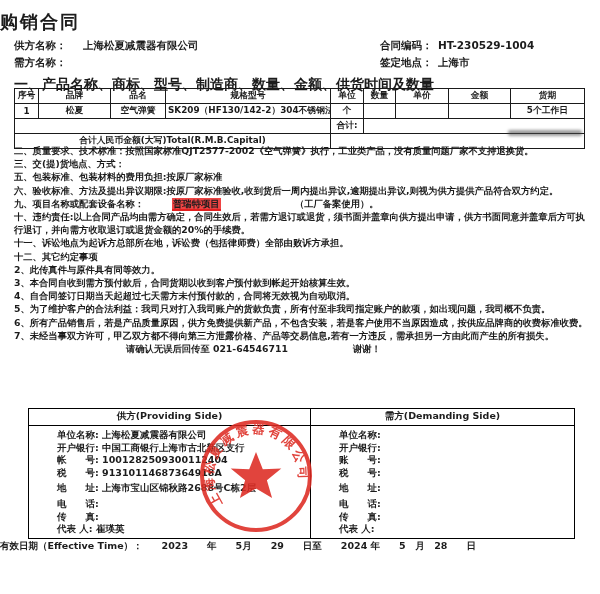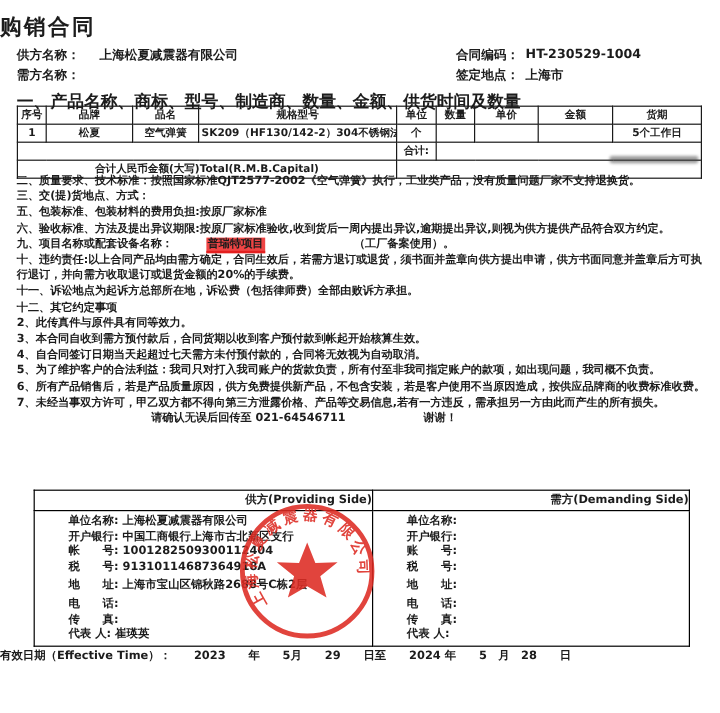--- a/index.html
+++ b/index.html
@@ -20,21 +20,21 @@
           opacity:.55;filter:blur(1.5px);border-radius:2px;}
   
   #clauses{position:absolute;top:144px;left:14px;width:574px;font-size:9.3px;
            line-height:13.2px;font-weight:bold;}
   #clauses .cl{white-space:pre-wrap;}
   .hl{background:#ef4444;border-bottom:2px solid #e31f1f;padding:0 1px;}
   #fax-line{white-space:pre;padding-left:112px;}
   
   #parties{position:absolute;top:408px;left:28px;width:546px;border-collapse:collapse;table-layout:fixed;}
   #parties td{border:1.5px solid #000;font-size:9.5px;font-weight:bold;vertical-align:top;padding:0;}
-  #parties .phead{text-align:right;height:14px;padding:1px 0;margin-top:16px;}
+  #parties .phead{text-align:center;height:14px;padding:1px 0;margin-top:16px;}
   .pcol{padding:3px 0 2px 28px;}
   .pline{white-space:pre;line-height:12.6px;height:12.6px;overflow:visible;}
   .gap{height:3px;}
   
   #stamp{position:absolute;left:198px;top:418px;width:116px;height:116px;opacity:.88;}
   
   #effective{position:absolute;top:540px;left:0;width:600px;text-align:left;
              font-size:9.5px;font-weight:bold;white-space:pre;}
 </style>
 </head>

